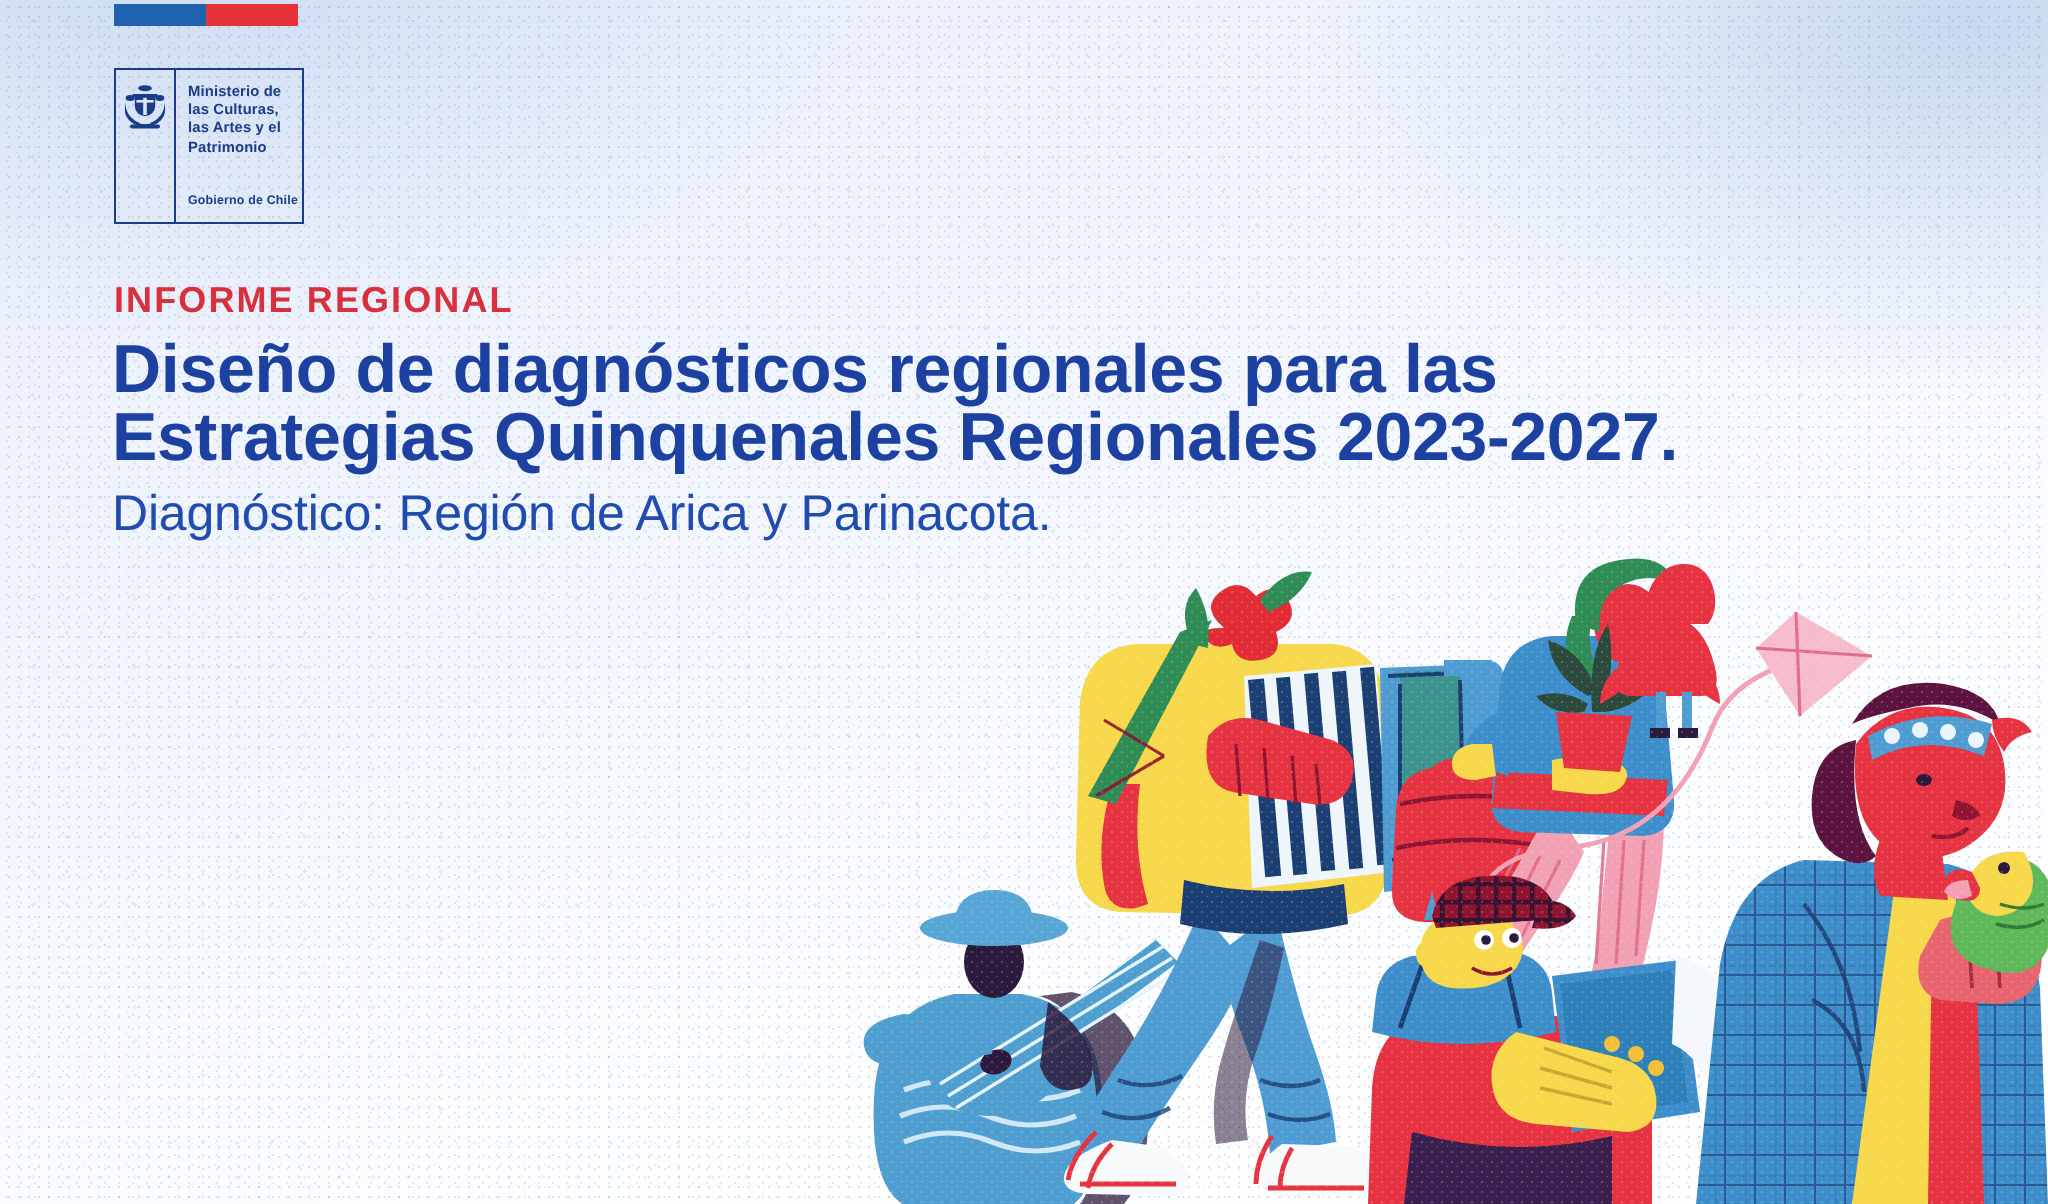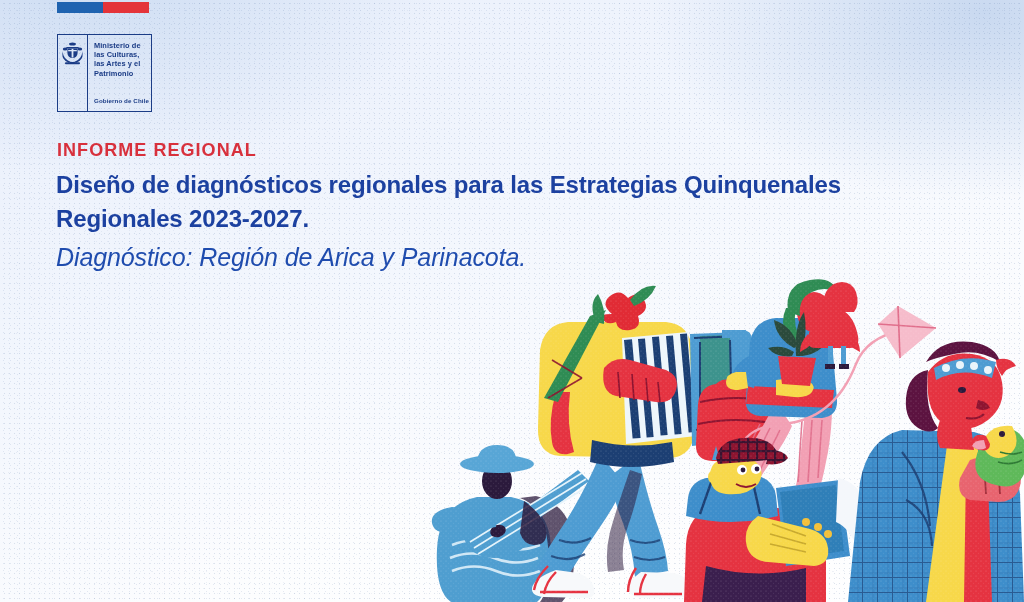--- a/index.html
+++ b/index.html
@@ -107,35 +107,34 @@
     color: #d8303c;
     font-size: 18px;
     font-weight: bold;
     letter-spacing: 1.05px;
   }
   .title {
     position: absolute;
     left: 56px; top: 168px;
     width: 830px;
     color: #1c41a0;
-    font-size: 24px;
+    font-size: 34px;
     font-weight: bold;
     line-height: 34px;
     letter-spacing: -.15px;
   }
   .subtitle {
     position: absolute;
     left: 56px; top: 242px;
     width: 830px;
     color: #1f4cae;
     font-size: 25px;
     font-weight: normal;
     line-height: 31px;
     letter-spacing: -.1px;
-    font-style: italic;
   }
 
   
   .illus {
     position: absolute;
     left: 0; top: 0;
     width: 1024px; height: 602px;
     pointer-events: none;
   }
 </style>

